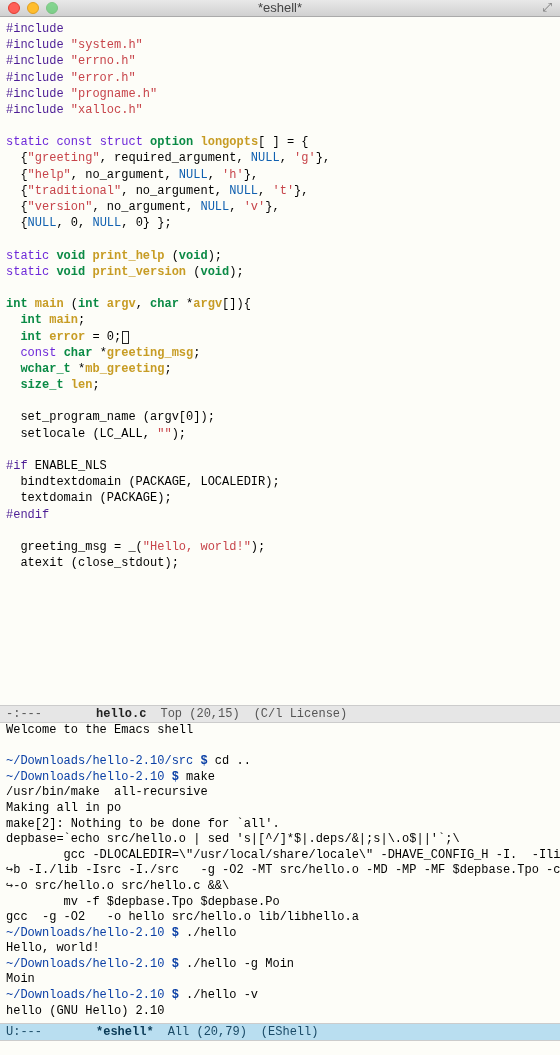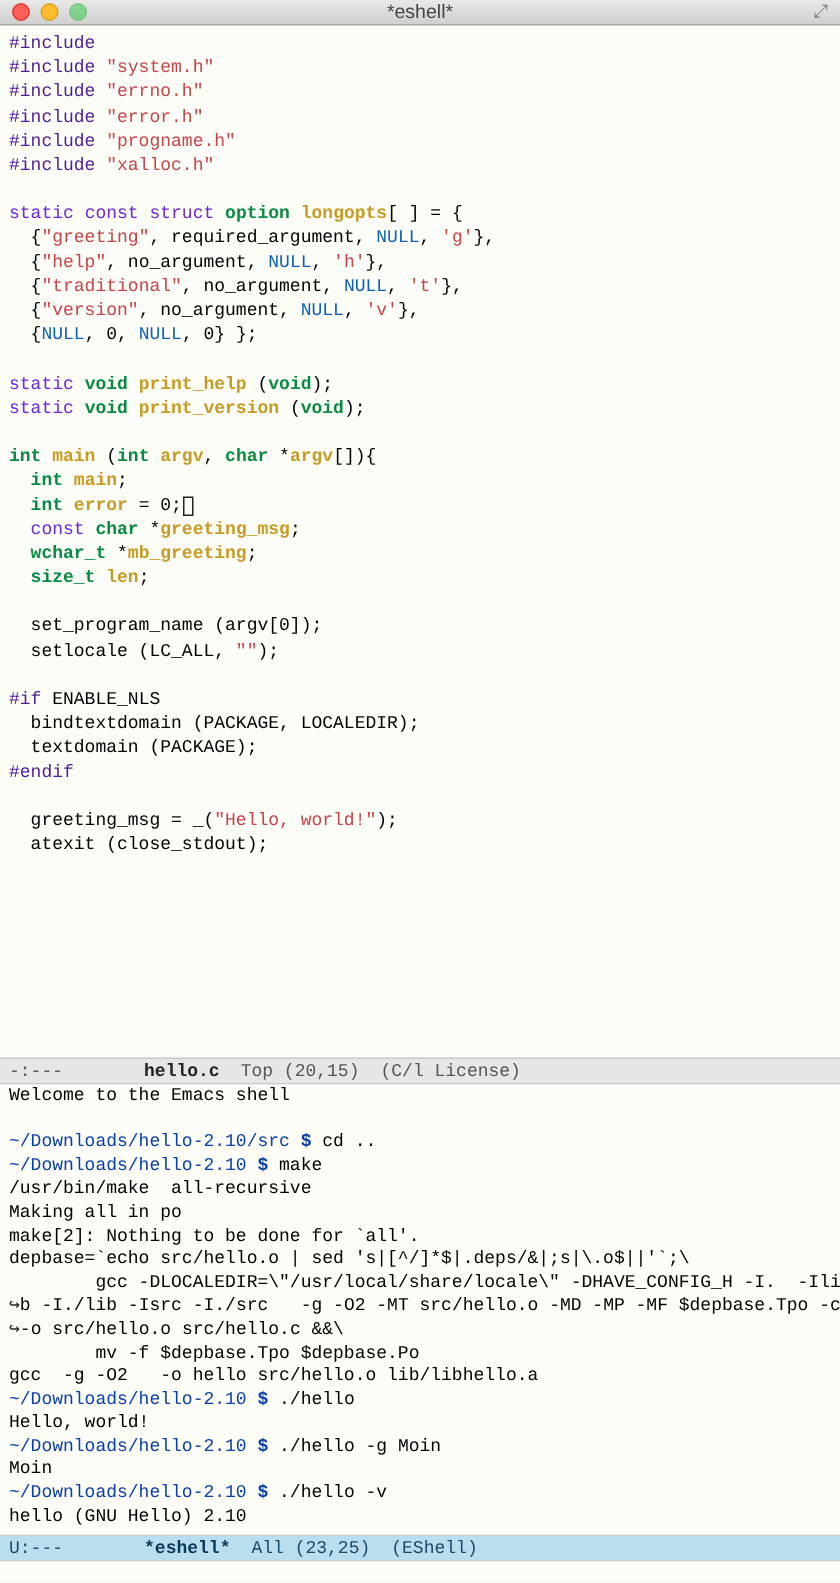--- a/index.html
+++ b/index.html
@@ -171,17 +171,17 @@
 Copyright (C) 2014 Free Software Foundation, Inc.
 License GPLv3+: GNU GPL version 3 or later &lt;http://gnu.org/licenses/gpl.html&gt;
 This is free software: you are free to change and redistribute it.
 There is NO WARRANTY, to the extent permitted by law.
 
 </div>
 
 <div class="modeline active">
   <span>U:---</span>
   <span class="buf">*eshell*</span>
-  <span>All (23,25)</span>
+  <span>All (20,79)</span>
   <span>(EShell)</span>
 </div>
 
 <div class="minibuf"></div>
 
 </body></html>

